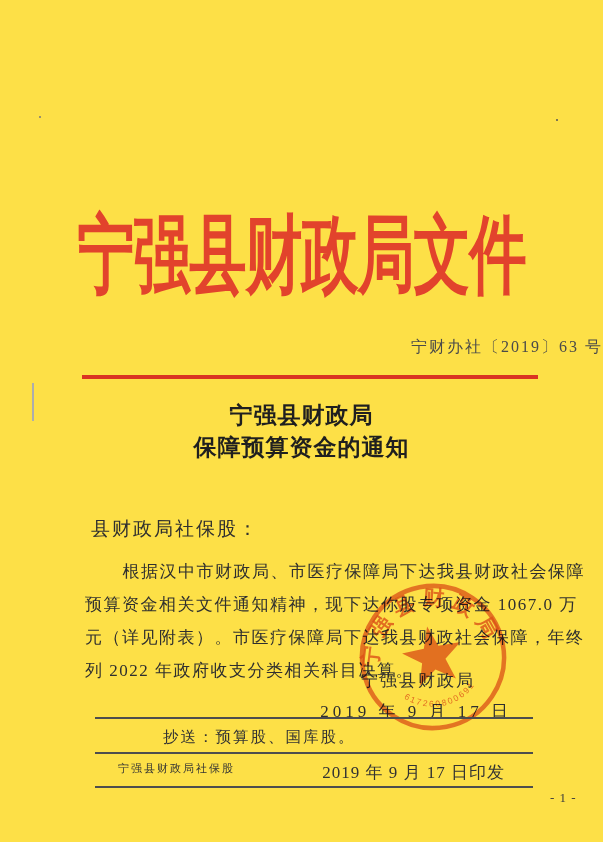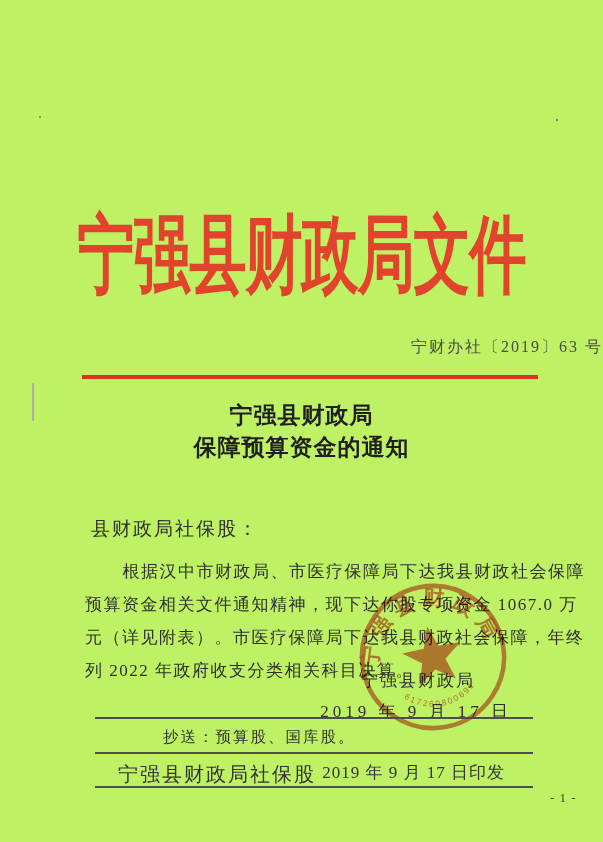--- a/index.html
+++ b/index.html
@@ -6,21 +6,21 @@
     margin: 0;
     padding: 0;
     background: #e9e7e6;
     font-family: "Liberation Serif", serif;
   }
   .page {
     position: relative;
     width: 603px;
     height: 842px;
     margin: 0 auto;
-    background: #bef264;
+    background: #fde047;
     overflow: hidden;
     color: #363636;
   }
   
   .red-title {
     position: absolute;
     top: 212px;
     left: 0;
     width: 100%;
     margin: 0;
@@ -136,21 +136,21 @@
     left: 118px;
     font-size: 15.5px;
     letter-spacing: 2px;
     color: #333;
     margin-left: 45px;
   }
   .issuer {
     position: absolute;
     top: 761px;
     left: 118px;
-    font-size: 20px;
+    font-size: 11px;
     letter-spacing: 2px;
     color: #333;
     white-space: nowrap;
   }
   .print-date {
     position: absolute;
     top: 761px;
     right: 98px;
     font-size: 17px;
     letter-spacing: 1px;

